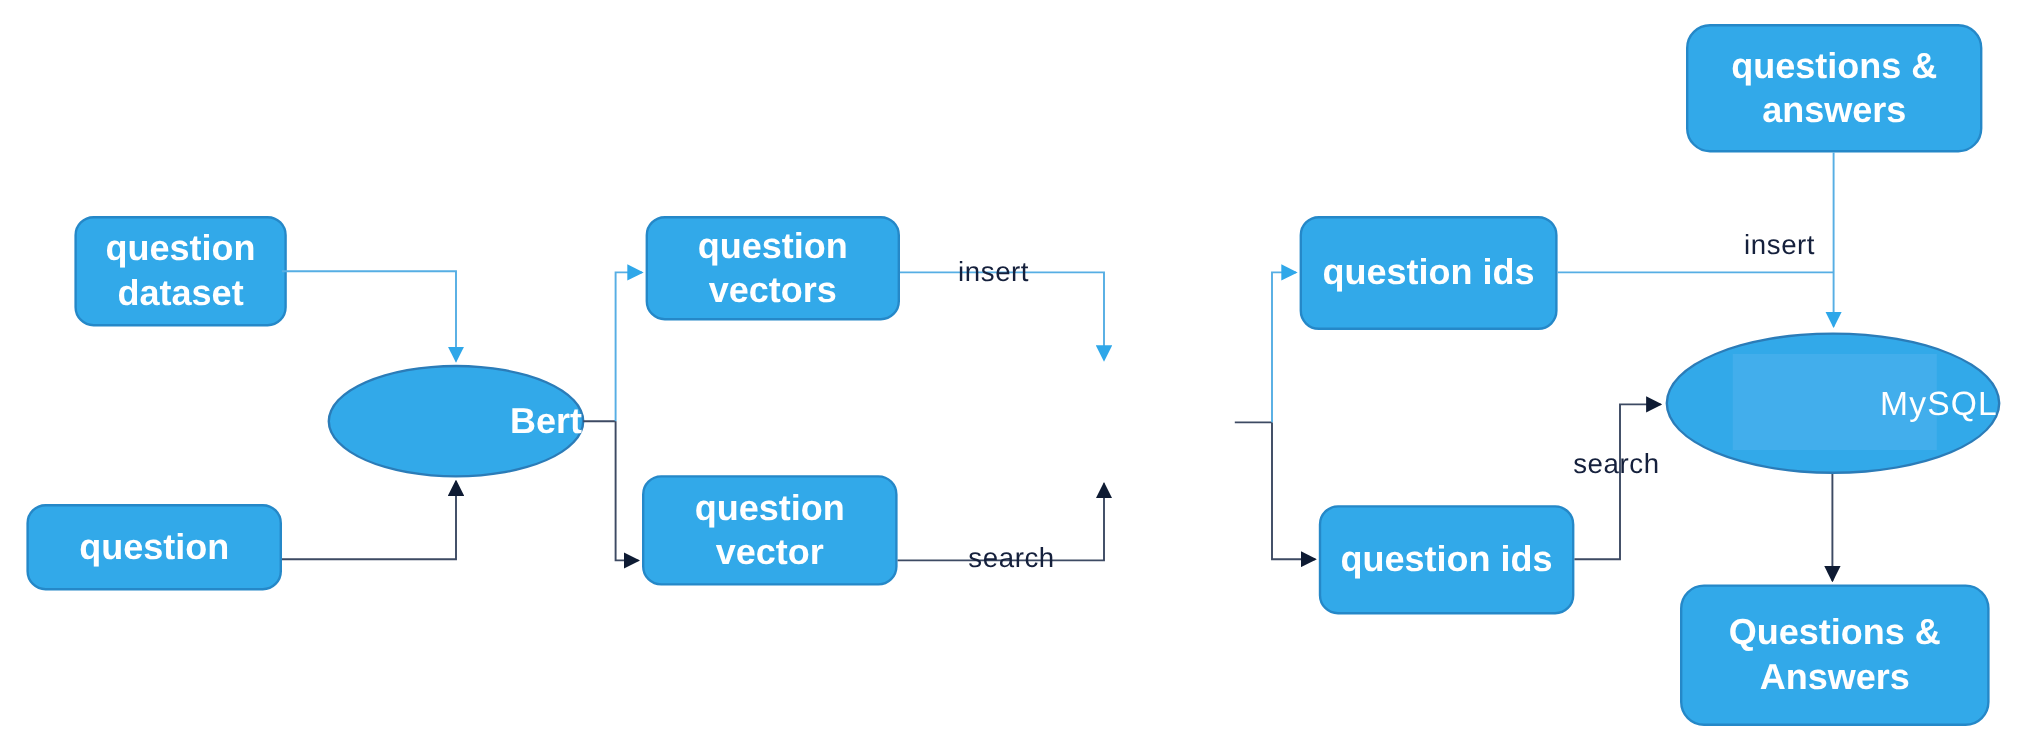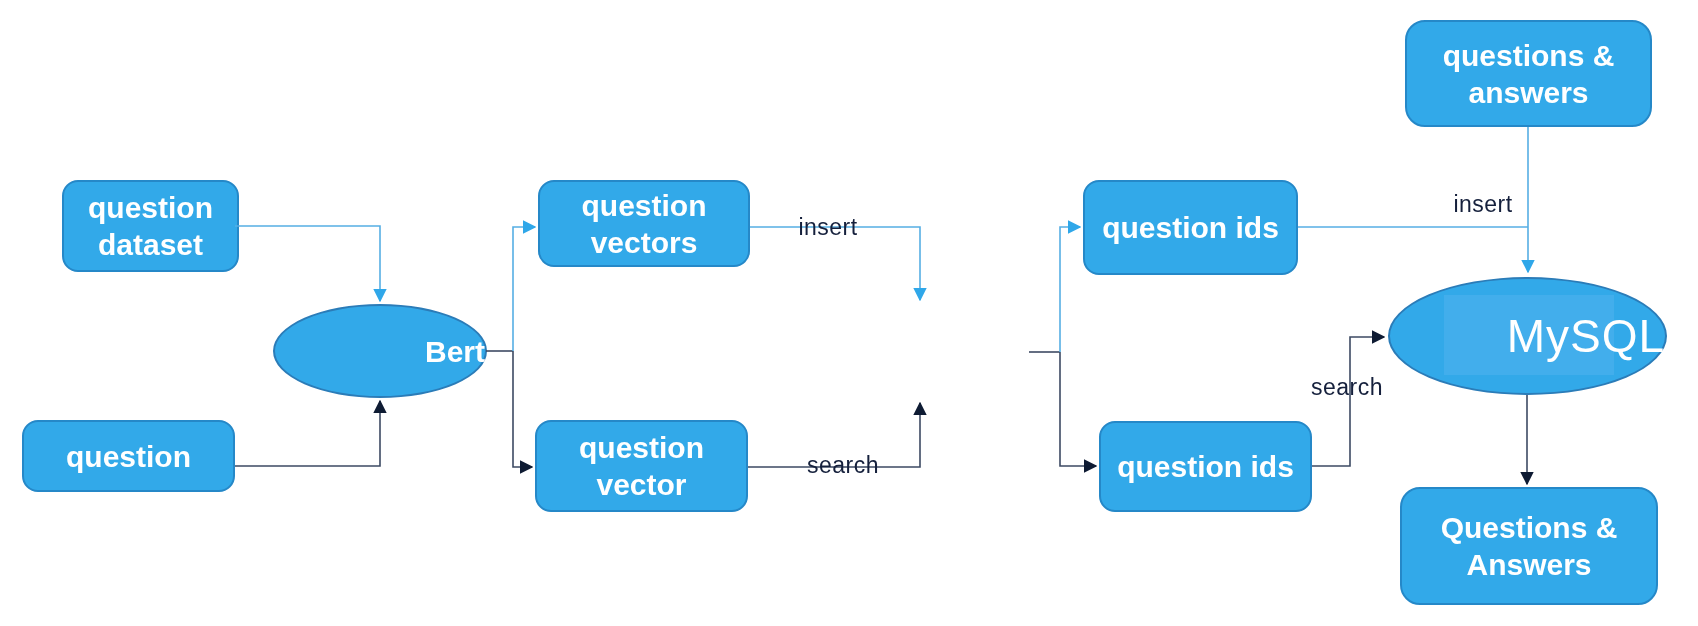--- a/index.html
+++ b/index.html
@@ -58,21 +58,21 @@
     border-radius: 20px;
   }
   .node.ellipse {
     background: var(--node-fill, #32a9e9);
     border: 2px solid var(--ellipse-border, #2b7cb8);
     border-radius: 50%;
     justify-content: flex-end;
   }
   .node.mysql {
     font-weight: 400;
-    font-size: 46px;
+    font-size: 28px;
     letter-spacing: 1px;
   }
   .mysql-highlight {
     position: absolute;
     left: 54px;
     top: 16px;
     width: 170px;
     height: 80px;
     background: var(--mysql-inner-fill, #42aeec);
     z-index: 0;
@@ -104,21 +104,21 @@
   </div>
 
   <div class="node ellipse" style="left:273px; top:304px; width:214px; height:94px;">
     <span class="node-label">Bert</span>
   </div>
 
   <div class="node rect" style="left:538px; top:180px; width:212px; height:87px;">
     <span class="node-label">question vectors</span>
   </div>
 
-  <div class="node rect" style="left:535px; top:420px; width:213px; height:92px;">
+  <div class="node rect" style="left:535px; top:396px; width:213px; height:92px;">
     <span class="node-label">question vector</span>
   </div>
 
 
   <div class="node rect" style="left:1083px; top:180px; width:215px; height:95px;">
     <span class="node-label">question ids</span>
   </div>
 
   <div class="node rect" style="left:1099px; top:421px; width:213px; height:91px;">
     <span class="node-label">question ids</span>

